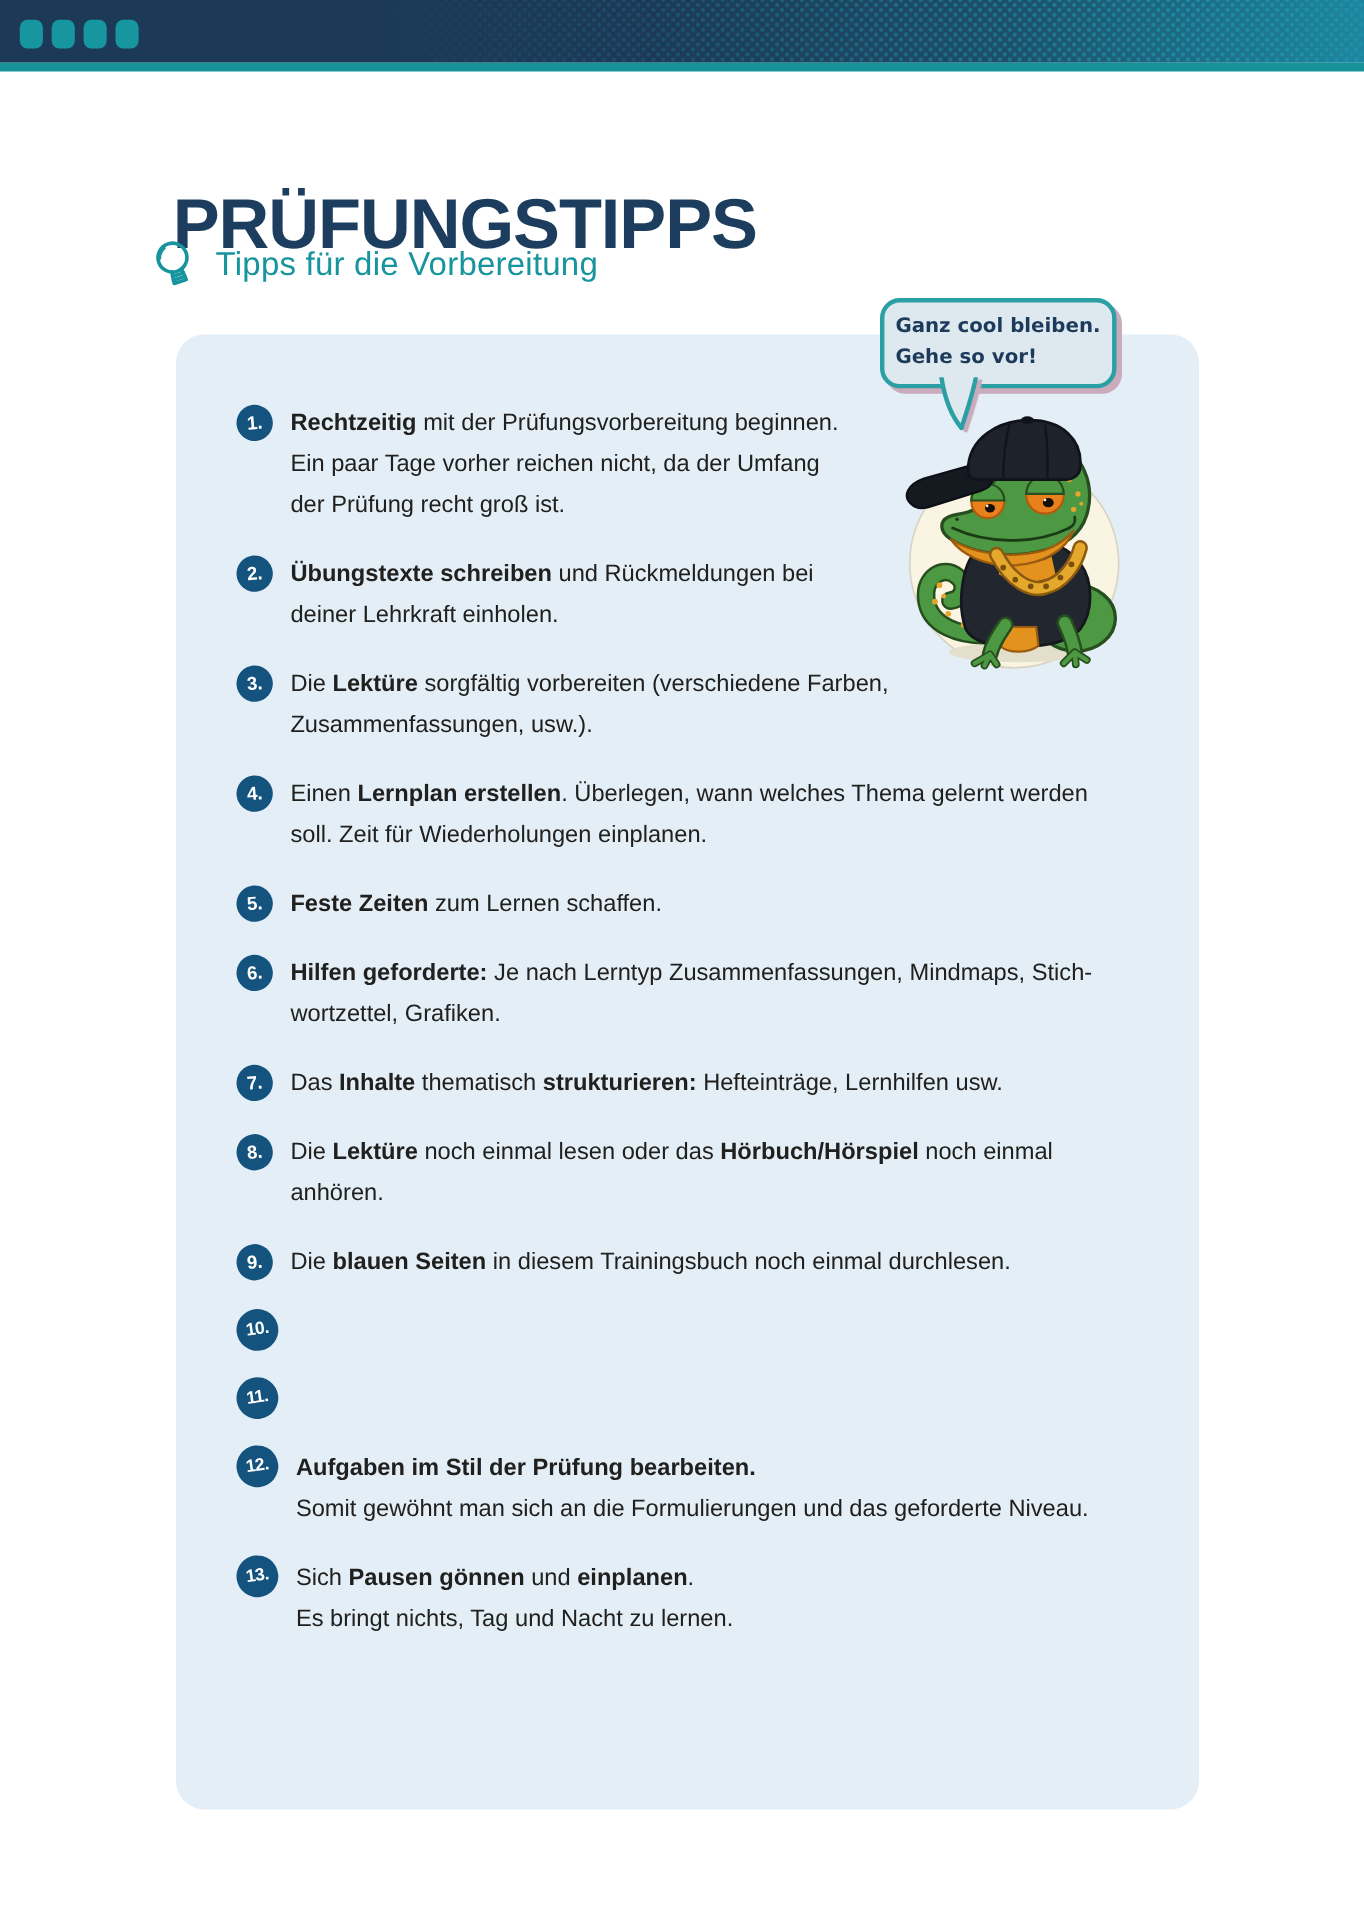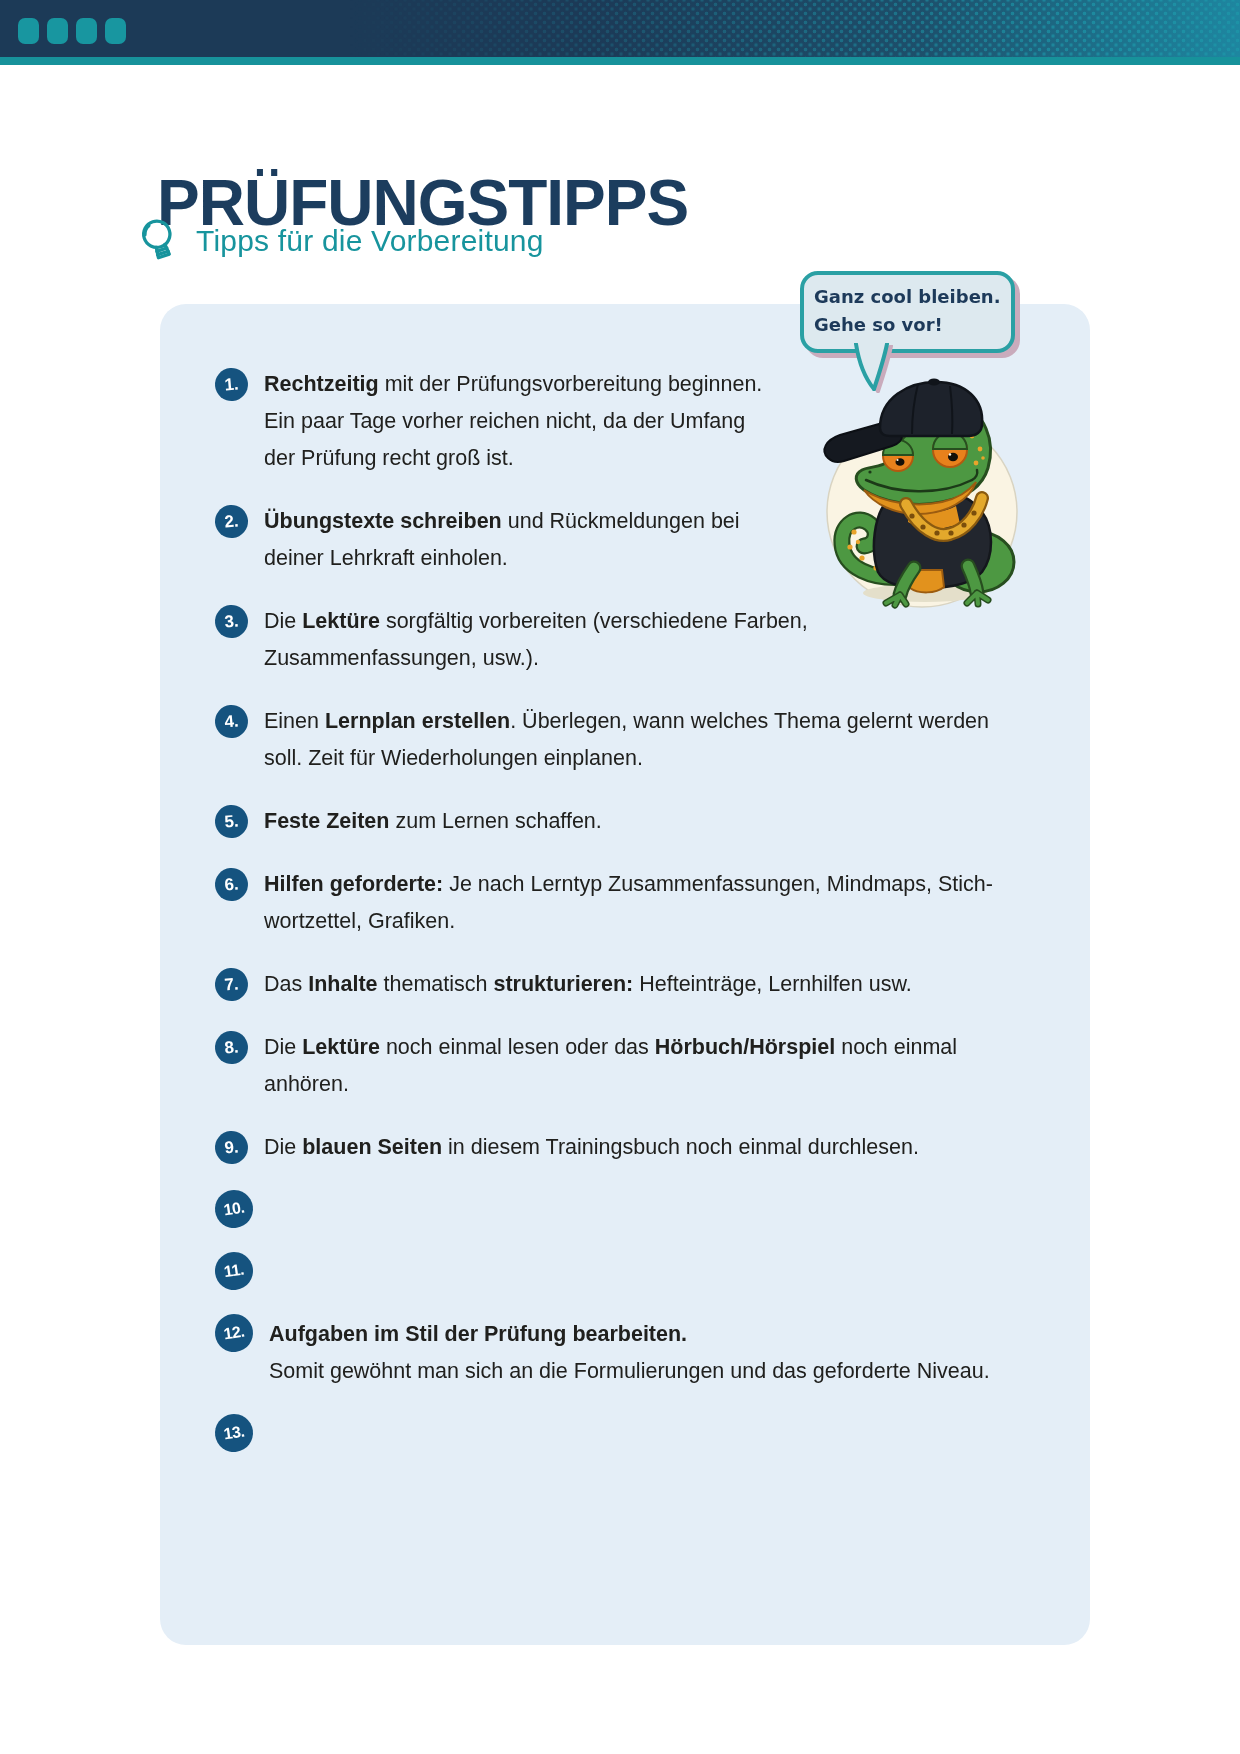--- a/index.html
+++ b/index.html
@@ -152,20 +152,21 @@
         </div>
         <div class="tip">
           <span class="badge wide">11.</span>
         </div>
         <div class="tip">
           <span class="badge wide">12.</span>
           <p class="tip-text"><strong>Aufgaben im Stil der Prüfung bearbeiten.</strong><br>Somit gewöhnt man sich an die Formulierungen und das geforderte Niveau.</p>
         </div>
         <div class="tip">
           <span class="badge wide">13.</span>
+          <p class="tip-text">Sich <strong>Pausen gönnen</strong> und <strong>einplanen</strong>.<br>Es bringt nichts, Tag und Nacht zu lernen.</p>
         </div>
       </div>
   </section>
 
   <div class="bubble">
     <div>Ganz cool bleiben.</div>
     <div>Gehe so vor!</div>
   </div>
   <svg class="tail" width="50" height="52" viewBox="0 0 50 52">
     <path d="M 8 1 C 11 20 16 34 26 46 C 31 31 36 16 39 1 Z" fill="#dde9ef"></path>

